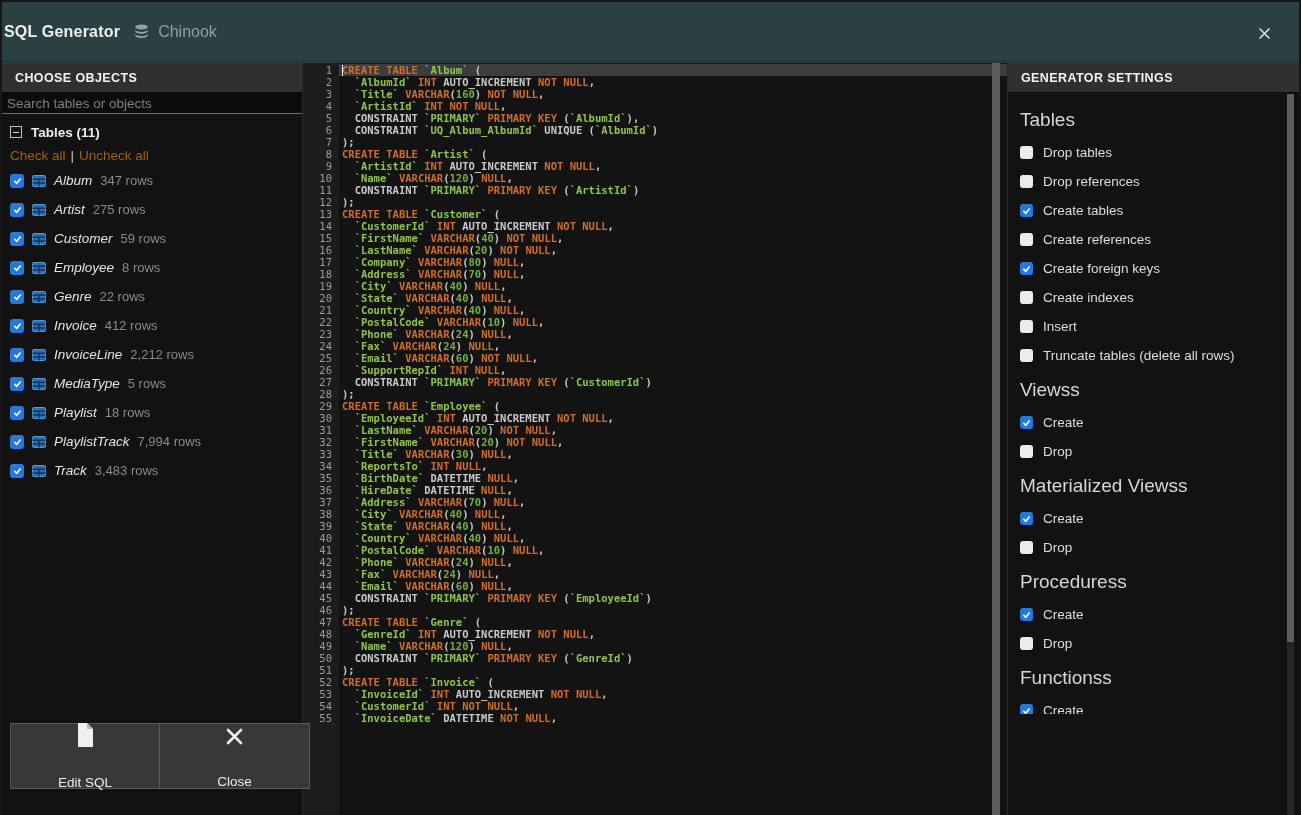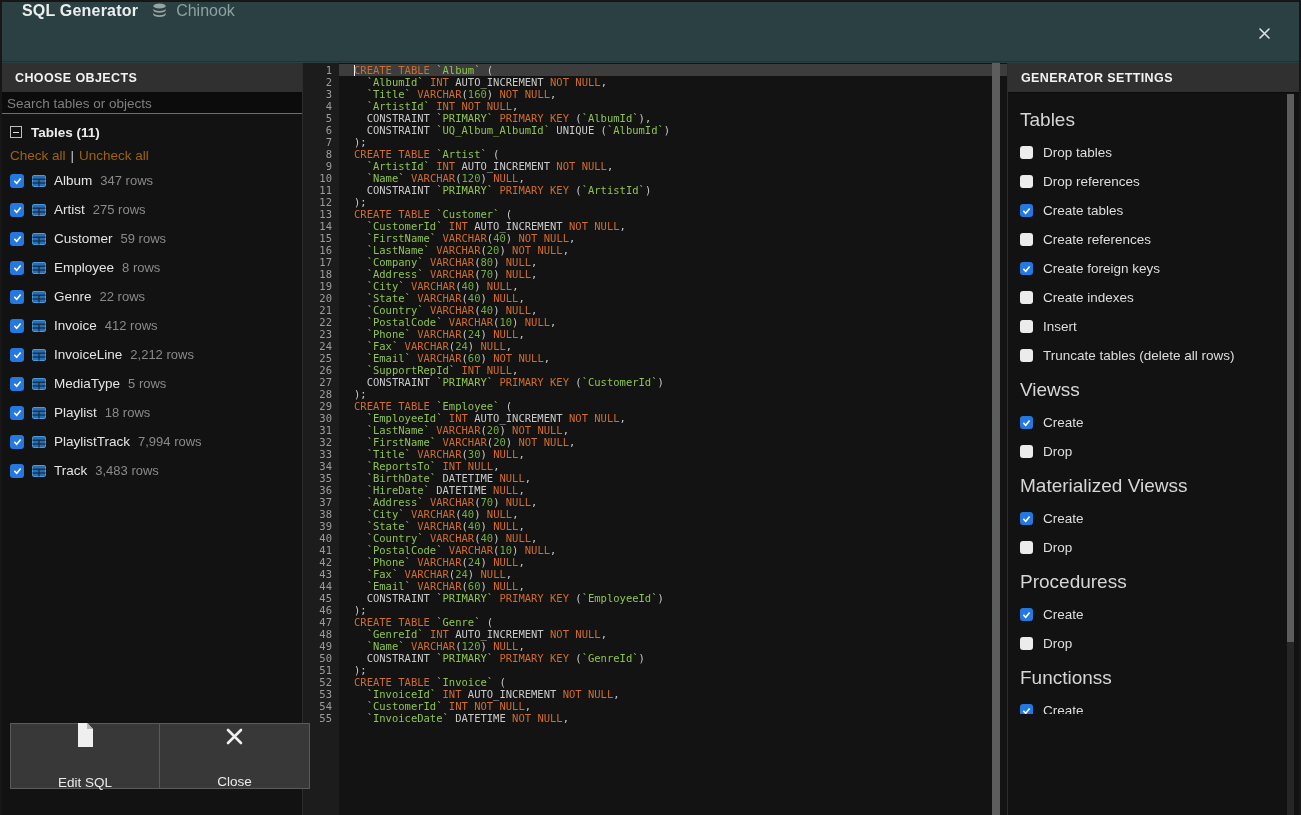--- a/index.html
+++ b/index.html
@@ -2,21 +2,21 @@
 <html><head>
 <meta charset="utf-8">
 <style>
   * { margin:0; padding:0; box-sizing:border-box; }
   html,body { width:1301px; height:815px; overflow:hidden; background:#121212;
               font-family:"Liberation Sans", sans-serif; }
   .dialog { position:absolute; inset:0; background:#2b4043; border:2px solid #161616; }
 
   
   .titlebar { position:absolute; top:0; left:0; right:0; height:60px;
-              display:flex; align-items:flex-start; padding-left:20px;
+              display:flex; align-items:center; padding-left:2px;
               border-bottom:1px solid #203234; }
   .title { font-size:16px; font-weight:600; color:#eceeee; letter-spacing:.2px; }
   .db-icon { margin-left:13px; display:inline-flex; }
   .subtitle { margin-left:8px; font-size:16px; color:#8fa0a0; }
   .win-close { position:absolute; right:26px; top:22px; width:18px; height:18px;
                display:flex; align-items:center; justify-content:center; cursor:pointer; }
 
   
   .content { position:absolute; top:61px; left:0; right:0; height:804px; display:flex; }
 
@@ -38,33 +38,33 @@
                      height:1.5px; background:#dcdcdc; }
   .group-label { margin-left:9px; color:#ececec; font-size:13.5px; font-weight:700; }
   .check-links { height:22px; display:flex; align-items:center; font-size:13.5px; }
   .link { color:#a16207; cursor:pointer; }
   .link-sep { color:#c8c8c8; margin:0 5px; }
   .trow { display:flex; align-items:center; height:29px; }
   .cb { width:14px; height:14px; border-radius:3px; background:#ececec; flex:none;
         display:inline-flex; align-items:center; justify-content:center; cursor:pointer; }
   .cb.on { background:#2478e0; }
   .tbl-icon { margin-left:8px; display:inline-flex; flex:none; }
-  .tname { margin-left:8px; color:#e4e4e4; font-size:13.5px; }
+  .tname { margin-left:8px; color:#e4e4e4; font-size:13.5px;font-style:italic; }
   .trows { margin-left:8px; color:#8a8a8a; font-size:13px; }
 
   
   .editor { width:705px; height:100%; background:#131313; position:relative;
             border-left:1px solid #2c2c2c; overflow:hidden; }
   .code-scroll { position:absolute; inset:0; display:flex; overflow:hidden; }
   .gutter { width:36px; background:#1c1c1c; color:#9c9c9c; flex:none;
             font-family:"DejaVu Sans Mono", monospace; font-size:10.5px; line-height:12px;
             text-align:right; padding:1px 7px 0 0; }
   .code-col { flex:1; font-family:"DejaVu Sans Mono", monospace; font-size:10.5px;
               line-height:12px; padding-top:1px; white-space:pre; color:#c9c9c9; }
-  .code-line { height:12px; padding-left:15px; }
+  .code-line { height:12px; padding-left:3px;font-weight:bold; }
   .code-line.active { background:#3d3d3d; }
   .tok-kw { color:#d06c2c; }
   .tok-id { color:#8ec44d; }
   .tok-num { color:#71b13f; }
   .tok-pl { color:#c9c9c9; }
   .caret { display:inline-block; width:1px; height:11px; background:#ffffff;
            vertical-align:text-bottom; margin-right:-1px; }
   .vscroll { position:absolute; top:0; bottom:10px; right:7px; width:8px; background:#242424; }
   .vscroll .thumb { position:absolute; top:0; left:0; right:0; height:98%; background:#5d5d5d; }
   .hscroll { position:absolute; left:36px; right:16px; bottom:1px; height:9px; background:#3b3b3b; }

